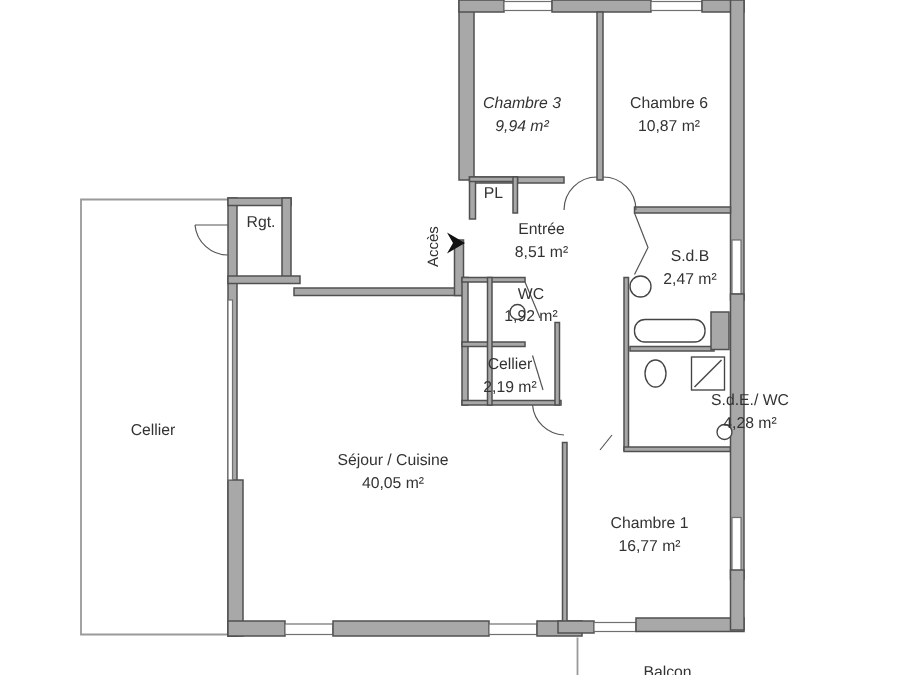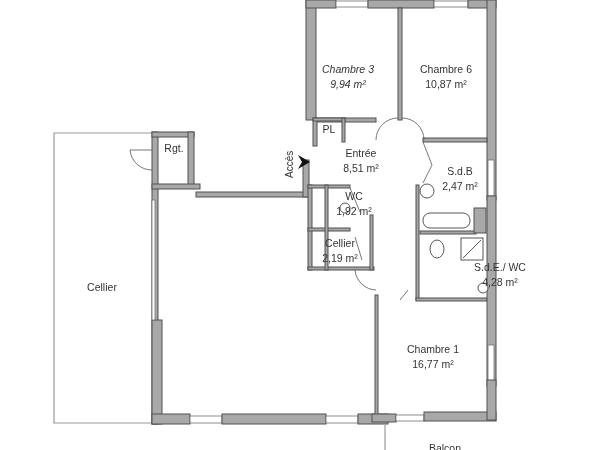--- a/index.html
+++ b/index.html
@@ -128,20 +128,22 @@
   <span>2,19 m²</span>
 </div>
 <div class="lbl" style="left:468px;top:260px;margin-left:32px;">
   <span>S.d.E./ WC</span>
   <span>4,28 m²</span>
 </div>
 <div class="lbl" style="left:102px;top:280px;">
   <span>Cellier</span>
 </div>
 <div class="lbl" style="left:262px;top:300px;">
+  <span>Séjour / Cuisine</span>
+  <span>40,05 m²</span>
 </div>
 <div class="lbl" style="left:433px;top:342px;">
   <span>Chambre 1</span>
   <span>16,77 m²</span>
 </div>
 <div class="lbl" style="left:445px;top:441px;">
   <span>Balcon</span>
 </div>
 <div class="acces" style="left:284px;top:178px;">Accès</div>
 

